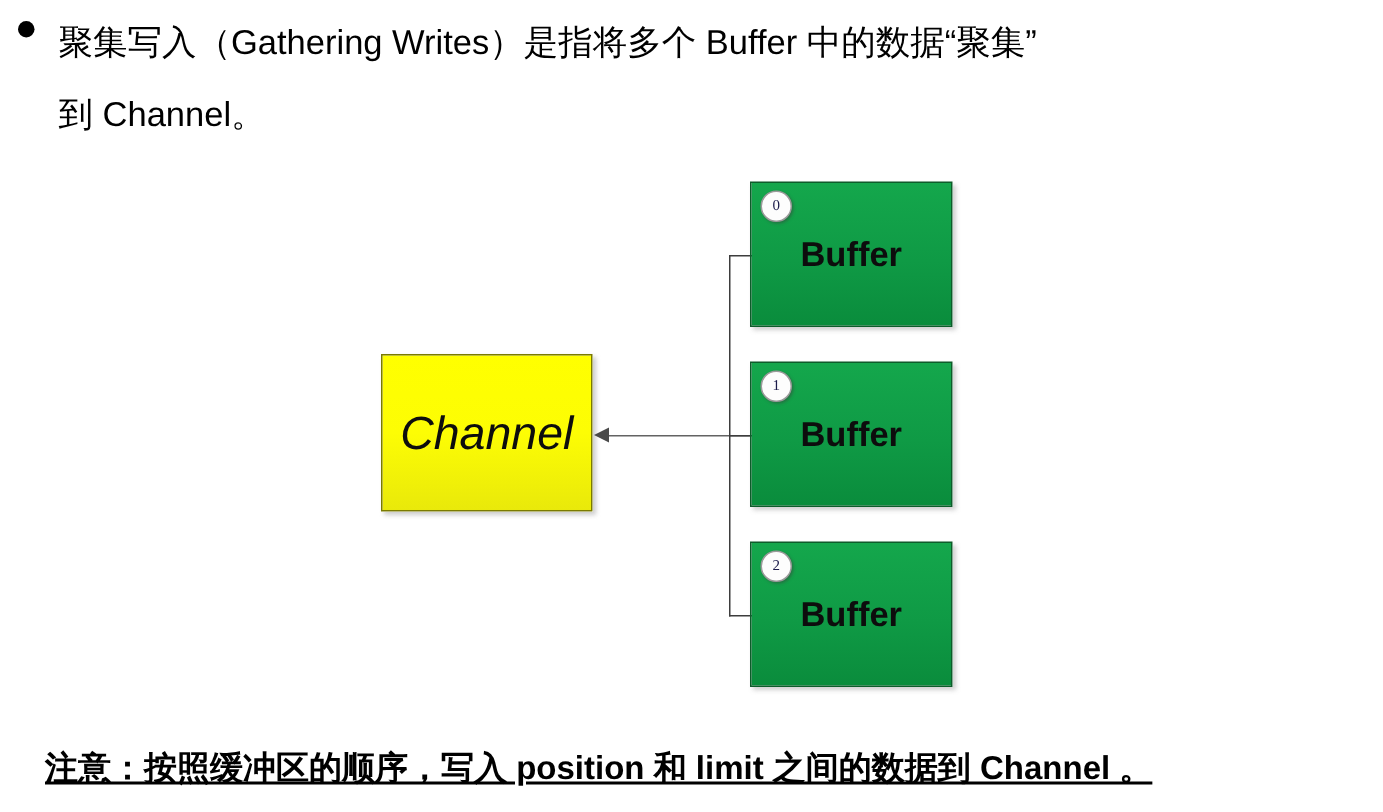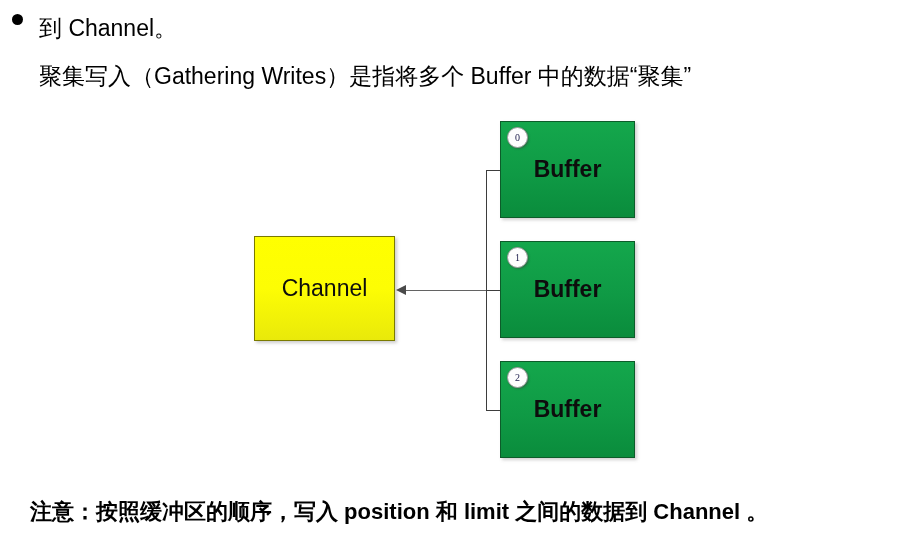--- a/index.html
+++ b/index.html
@@ -98,22 +98,23 @@
   }
 
   .channel-box {
     width: 141px;
     height: 105px;
     background: linear-gradient(180deg, #ffff00 0%, #fdfd04 50%, #e9e90a 100%);
     border: 1px solid #7a7a00;
     box-shadow: 2px 2px 3px rgba(130,130,130,0.4);
   }
   .channel-label {
-    font-size: 23px;
+    font-size: 31px;
     color: #0d0d0d;
+    font-style: italic;
   }
 
   
   .line {
     position: absolute;
     background: #3d3d3d;
   }
   .line-v { width: 1px; }
   .line-h { height: 1px; }
 
@@ -134,31 +135,32 @@
   
   #note-line {
     position: absolute;
     left: 30px;
     top: 495px;
     font-size: 22px;
     line-height: 34px;
     white-space: nowrap;
     font-weight: 700;
     color: #000000;
+    text-decoration: underline;
   }
 </style>
 </head>
 <body>
 
 <div id="intro-block">
   <div class="bullet-row">
     <span class="bullet-dot"></span>
     <div class="para-lines">
+      <div class="para-line">聚集写入（Gathering Writes）是指将多个 Buffer 中的数据“聚集”</div>
       <div class="para-line">到 Channel。</div>
-      <div class="para-line">聚集写入（Gathering Writes）是指将多个 Buffer 中的数据“聚集”</div>
     </div>
   </div>
 </div>
 
 <div id="diagram">
 
   <div class="node-box channel-box" style="left:254px; top:136px;">
     <span class="channel-label">Channel</span>
   </div>
 

